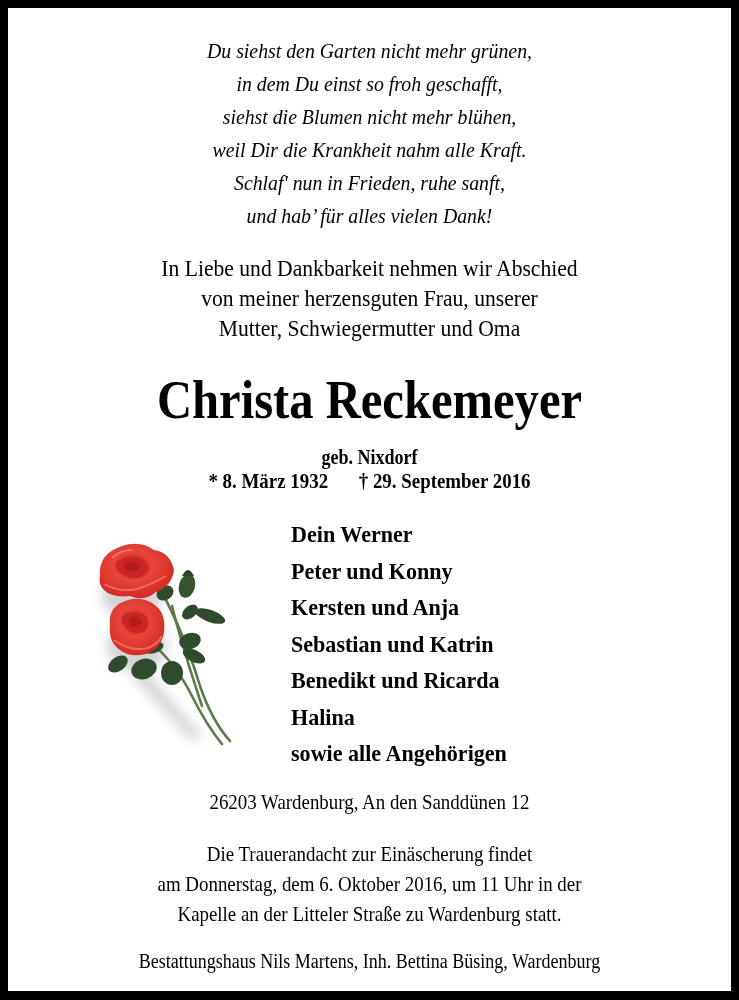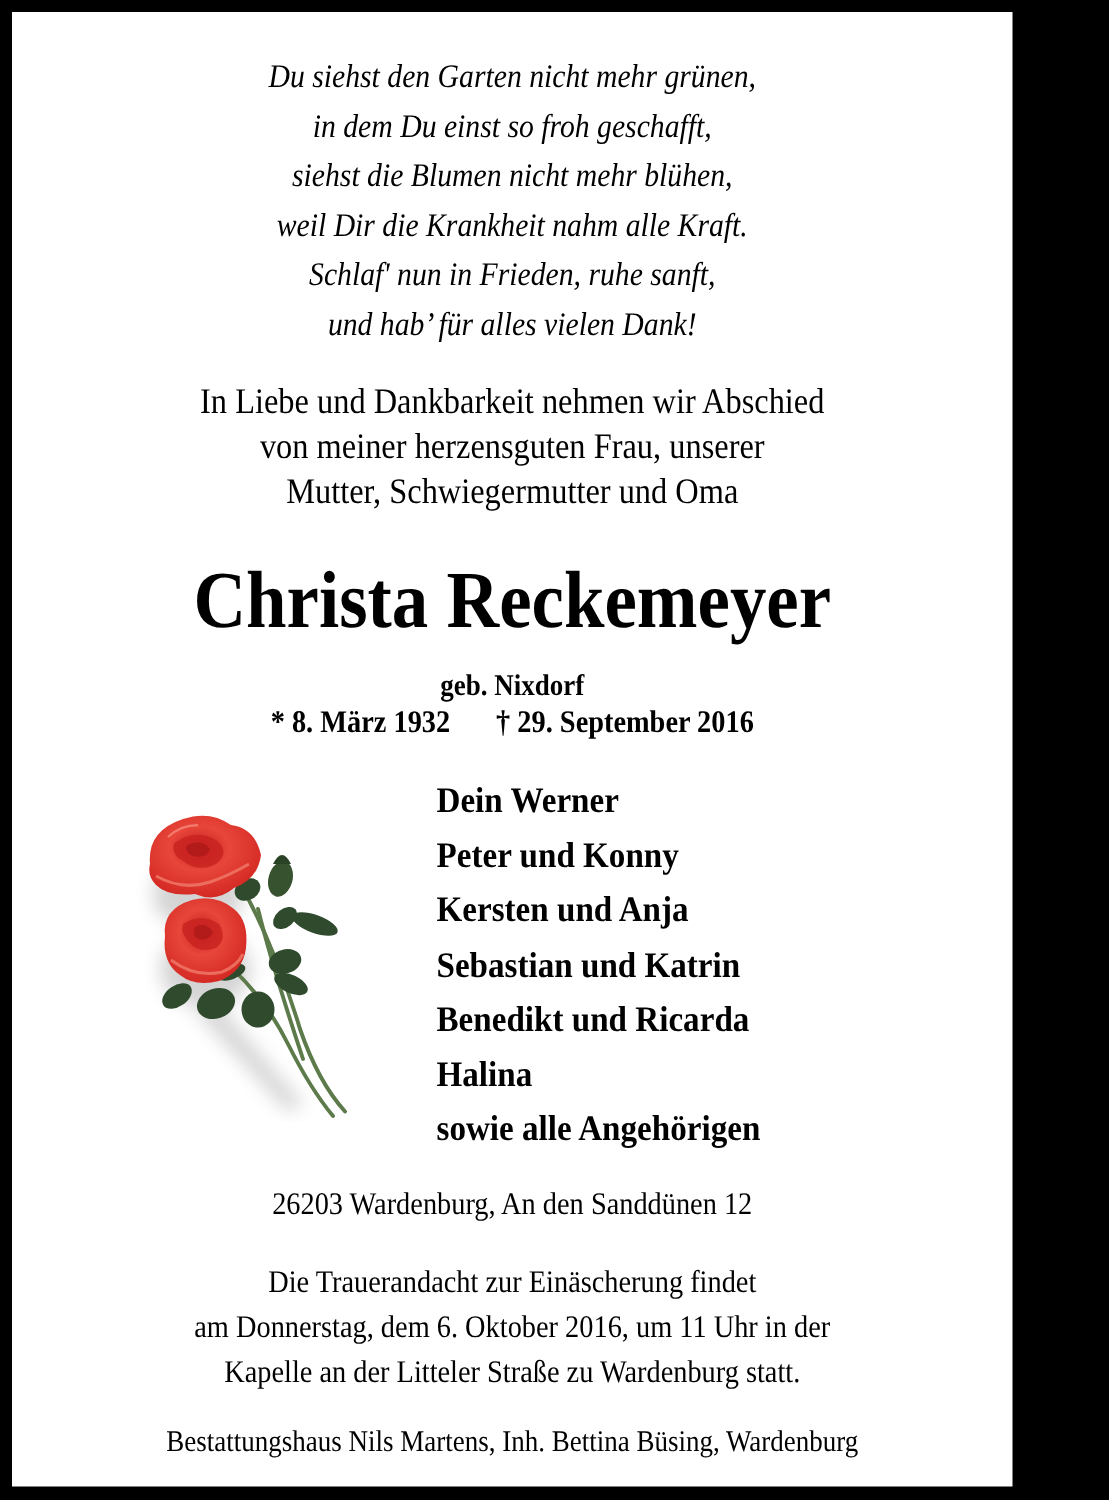--- a/index.html
+++ b/index.html
@@ -1,18 +1,18 @@
 <!DOCTYPE html>
 <html><head>
   <meta charset="utf-8">
   <style>
     html, body { margin: 0; padding: 0; }
     body { width: 739px; height: 1000px; background: #000; position: relative; overflow: hidden; }
     .card {
-      position: absolute; left: 8px; top: 8px; width: 667px; height: 983px;
+      position: absolute; left: 8px; top: 8px; width: 723px; height: 983px;
       background: #fff; color: #000;
       font-family: "Liberation Serif", "DejaVu Serif", serif;
     }
     .poem {
       position: absolute; left: 0; right: 0; top: 26px;
       text-align: center; font-style: italic; font-size: 22px; line-height: 33px;
       transform: scaleX(0.9); transform-origin: center top;
     }
     .poem div { white-space: nowrap; }
     .intro {

